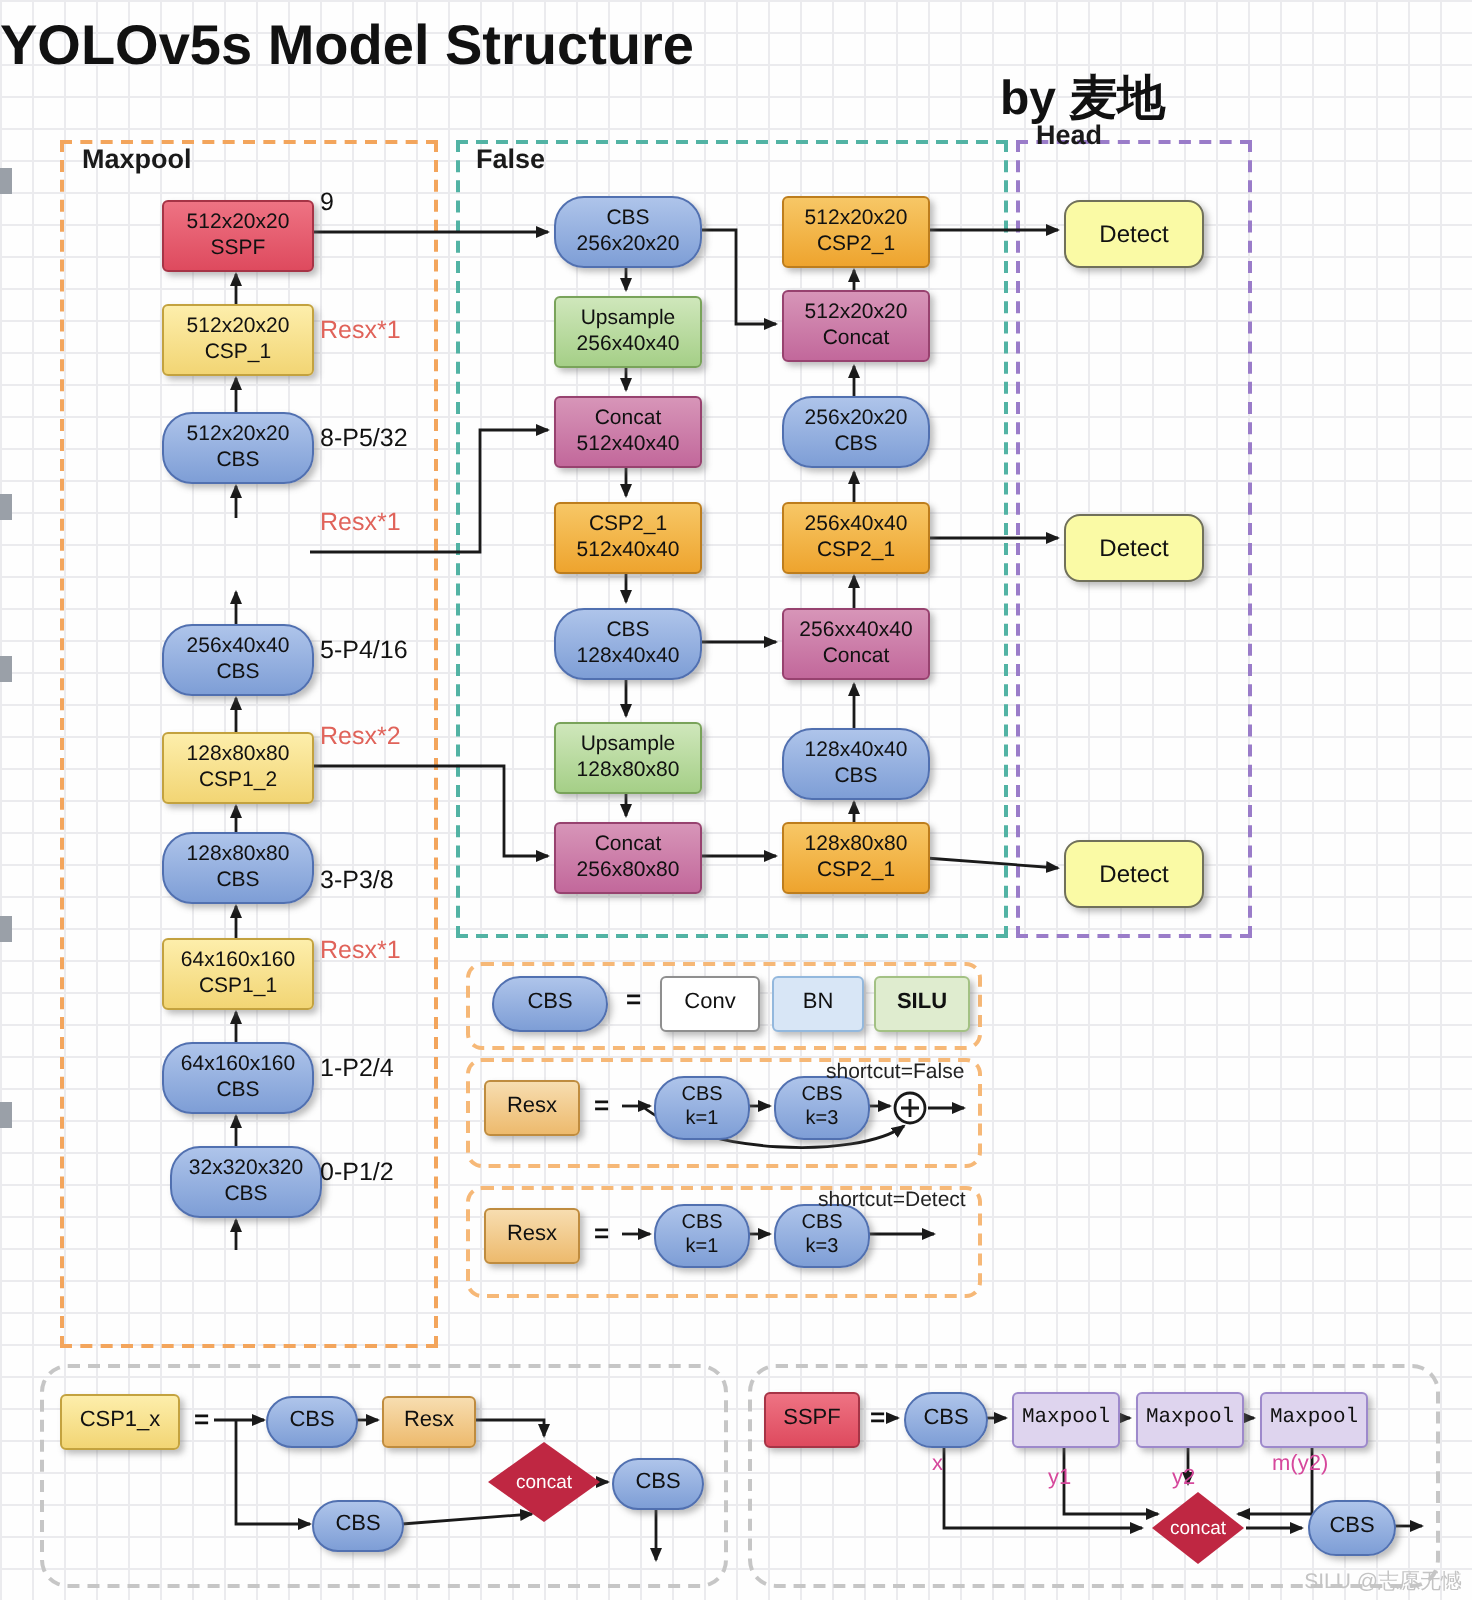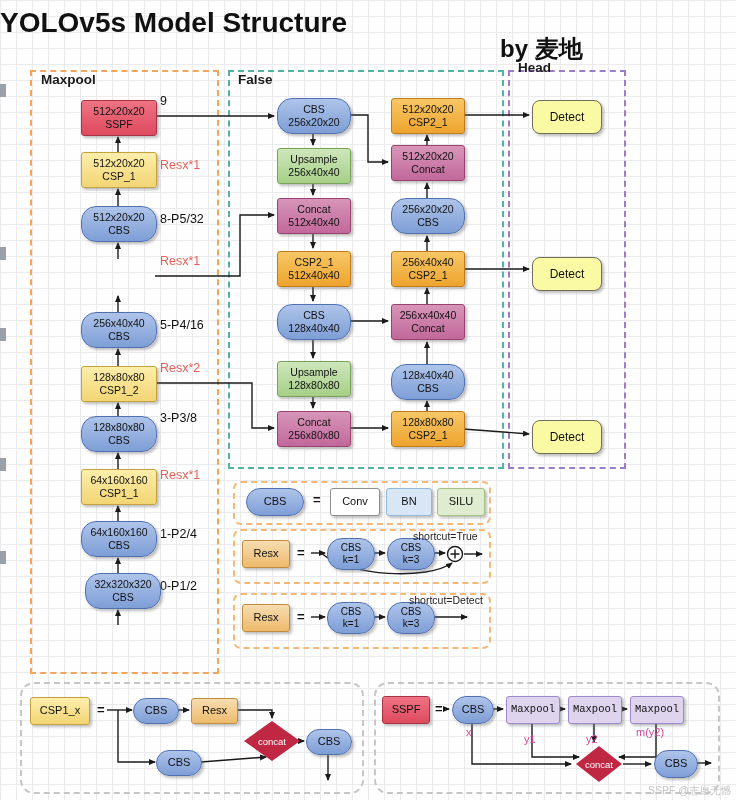--- a/index.html
+++ b/index.html
@@ -21,21 +21,21 @@
   .c-yellow{background:linear-gradient(180deg,#fdeeab,#f2d574);border-color:#c3a23f;}
   .c-red{background:linear-gradient(180deg,#ee7383,#de4a5e);border-color:#a63446;}
   .c-gray{background:linear-gradient(180deg,#c9c9c9,#9e9e9e);border-color:#7e7e7e;}
   .c-green{background:linear-gradient(180deg,#cfe7bb,#a5cf87);border-color:#79a35a;}
   .c-pink{background:linear-gradient(180deg,#d795b8,#c2689b);border-color:#97426f;}
   .c-orange{background:linear-gradient(180deg,#f7c766,#eea42e);border-color:#bd7d1d;}
   .c-detect{background:#fafaa5;border:1.6px solid #70705a;border-radius:8px;font-size:12px;}
   .c-tan{background:linear-gradient(180deg,#f7ddb0,#edba6d);border-color:#bf8c3f;}
   .c-white{background:#fff;border-color:#8f8f8f;}
   .c-bn{background:#d8e6f6;border-color:#93b8dd;}
-  .c-silu{background:#dfeccf;border-color:#a3c184;}
+  .c-silu{background:#dfeccf;border-color:#a3c184;font-weight:bold;}
   .c-mp{background:#ded4ee;border-color:#9d89cb;font-family:Liberation Mono, monospace;}
   .diamond{position:absolute;display:flex;align-items:center;justify-content:center;
     clip-path:polygon(50% 0,100% 50%,50% 100%,0 50%);background:#bf2742;color:#fff;font-size:9.5px;}
   .sideLabel{position:absolute;font-size:12.5px;color:#111;}
   .sideLabel.resx{color:#e0635a;}
   .eq{position:absolute;font-size:13px;font-weight:700;color:#111;}
   .note{position:absolute;font-size:10.5px;color:#222;}
   .plabel{position:absolute;font-size:11px;color:#d6489c;}
   .wires{position:absolute;left:0;top:0;pointer-events:none;}
   .edge-sq{position:absolute;left:0;width:6px;height:13px;background:#9aa0a8;}
@@ -156,21 +156,21 @@
 CBS</div>
   <div class="blk c-blue" style="left:85px;top:573px;width:74px;height:34px">32x320x320
 CBS</div>
 
   <div class="sideLabel" style="left:160px;top:94px">9</div>
   <div class="sideLabel resx" style="left:160px;top:158px">Resx*1</div>
   <div class="sideLabel" style="left:160px;top:212px">8-P5/32</div>
   <div class="sideLabel resx" style="left:160px;top:254px">Resx*1</div>
   <div class="sideLabel" style="left:160px;top:318px">5-P4/16</div>
   <div class="sideLabel resx" style="left:160px;top:361px">Resx*2</div>
-  <div class="sideLabel" style="left:160px;top:411px">3-P3/8</div>
+  <div class="sideLabel" style="left:160px;top:433px">3-P3/8</div>
   <div class="sideLabel resx" style="left:160px;top:468px">Resx*1</div>
   <div class="sideLabel" style="left:160px;top:527px">1-P2/4</div>
   <div class="sideLabel" style="left:160px;top:579px">0-P1/2</div>
 
   <div class="blk c-blue" style="left:277px;top:98px;width:72px;height:34px">CBS
 256x20x20</div>
   <div class="blk c-green" style="left:277px;top:148px;width:72px;height:34px">Upsample
 256x40x40</div>
   <div class="blk c-pink" style="left:277px;top:198px;width:72px;height:34px">Concat
 512x40x40</div>
@@ -207,21 +207,21 @@
   <div class="blk c-white" style="left:330px;top:488px;width:48px;height:26px;font-size:11px">Conv</div>
   <div class="blk c-bn" style="left:386px;top:488px;width:44px;height:26px;font-size:11px">BN</div>
   <div class="blk c-silu" style="left:437px;top:488px;width:46px;height:26px;font-size:11px">SILU</div>
 
   <div class="blk c-tan" style="left:242px;top:540px;width:46px;height:26px;font-size:11px">Resx</div>
   <div class="eq" style="left:297px;top:545px">=</div>
   <div class="blk c-blue" style="left:327px;top:538px;width:46px;height:30px;font-size:10px">CBS
 k=1</div>
   <div class="blk c-blue" style="left:387px;top:538px;width:46px;height:30px;font-size:10px">CBS
 k=3</div>
-  <div class="note" style="left:413px;top:530px">shortcut=True</div>
+  <div class="note" style="left:413px;top:530px">shortcut=False</div>
 
   <div class="blk c-tan" style="left:242px;top:604px;width:46px;height:26px;font-size:11px">Resx</div>
   <div class="eq" style="left:297px;top:609px">=</div>
   <div class="blk c-blue" style="left:327px;top:602px;width:46px;height:30px;font-size:10px">CBS
 k=1</div>
   <div class="blk c-blue" style="left:387px;top:602px;width:46px;height:30px;font-size:10px">CBS
 k=3</div>
   <div class="note" style="left:409px;top:594px">shortcut=Detect</div>
 
   <div class="blk c-yellow" style="left:30px;top:697px;width:58px;height:26px;font-size:11px">CSP1_x</div>
@@ -238,14 +238,14 @@
   <div class="blk c-mp" style="left:506px;top:696px;width:52px;height:26px;font-size:10.5px">Maxpool</div>
   <div class="blk c-mp" style="left:568px;top:696px;width:52px;height:26px;font-size:10.5px">Maxpool</div>
   <div class="blk c-mp" style="left:630px;top:696px;width:52px;height:26px;font-size:10.5px">Maxpool</div>
   <div class="plabel" style="left:466px;top:726px">x</div>
   <div class="plabel" style="left:524px;top:733px">y1</div>
   <div class="plabel" style="left:586px;top:733px">y2</div>
   <div class="plabel" style="left:636px;top:726px">m(y2)</div>
   <div class="diamond" style="left:576px;top:746px;width:46px;height:36px">concat</div>
   <div class="blk c-blue" style="left:654px;top:750px;width:42px;height:26px;font-size:11px">CBS</div>
 
-  <div class="watermark">SSPF @志愿无憾</div>
+  <div class="watermark">SILU @志愿无憾</div>
 </div>
 
 </body></html>

